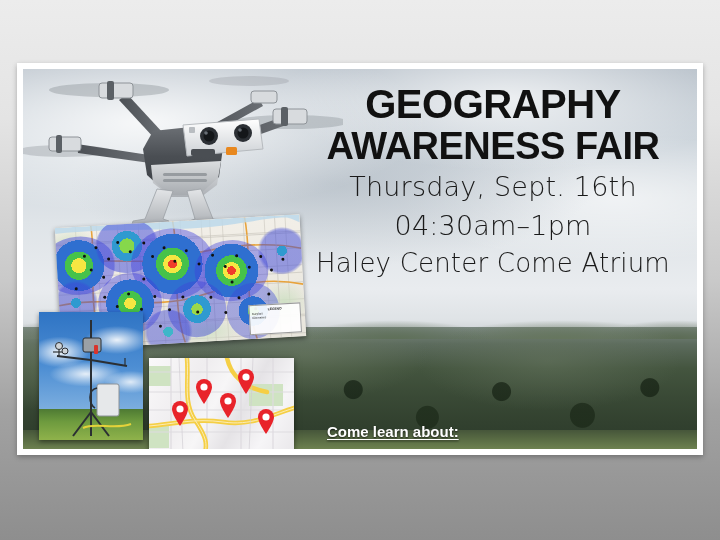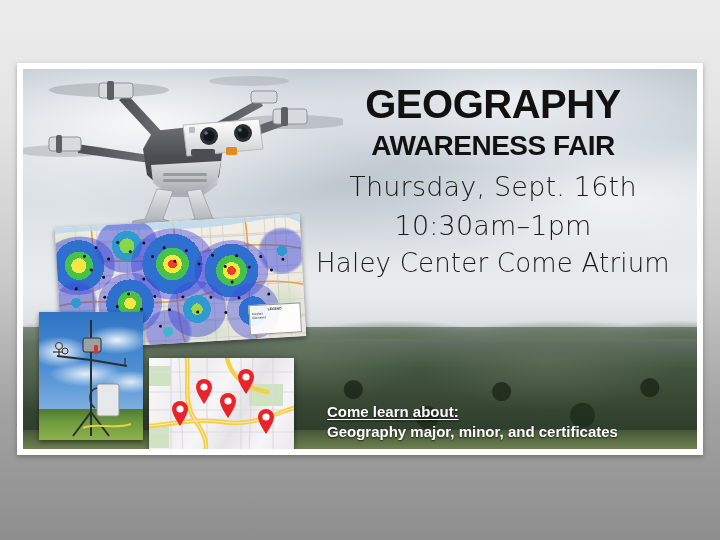--- a/index.html
+++ b/index.html
@@ -69,21 +69,21 @@
 
   
   #text-col{
     position:absolute;right:10px;top:14px;width:388px;text-align:center;
   }
   .title-line{
     font-family:"Liberation Sans",sans-serif;
     font-weight:bold;color:#111;letter-spacing:-.5px;
     font-size:40px;line-height:42px;white-space:nowrap;
   }
-  #title-line-2{font-size:28px;}
+  #title-line-2{font-size:38px;}
   .sub-line{
     font-family:"DejaVu Sans",sans-serif;
     font-weight:300;color:#1a1a1a;
     font-size:27px;line-height:39px;letter-spacing:.2px;white-space:nowrap;
   }
   #venue-line{font-size:26px;line-height:36px;}
 
   
   #learn-block{
     position:absolute;right:10px;bottom:7px;width:360px;text-align:left;
@@ -415,23 +415,22 @@
       <svg class="pin" style="left:108px;top:50px;" viewBox="0 0 18 26">
         <path d="M9 26 C9 26 17 14.5 17 9 A8 8 0 0 0 1 9 C1 14.5 9 26 9 26 Z" fill="#e8232a"></path>
         <circle cx="9" cy="9" r="3.6" fill="#ffffff"></circle>
       </svg>
     </div>
 
     <div id="text-col">
       <div class="title-line" id="title-line-1">GEOGRAPHY</div>
       <div class="title-line" id="title-line-2">AWARENESS FAIR</div>
       <div class="sub-line">Thursday, Sept. 16th</div>
-      <div class="sub-line">10:30am–1pm</div>
+      <div class="sub-line">04:30am–1pm</div>
       <div class="sub-line" id="venue-line">Haley Center Come Atrium</div>
     </div>
 
     <div id="learn-block">
       <div id="learn-heading">Come learn about:</div>
-      <div class="learn-item">Geography major, minor, and certificates</div>
     </div>
 
   </div>
 </div>
 
 </body></html>

